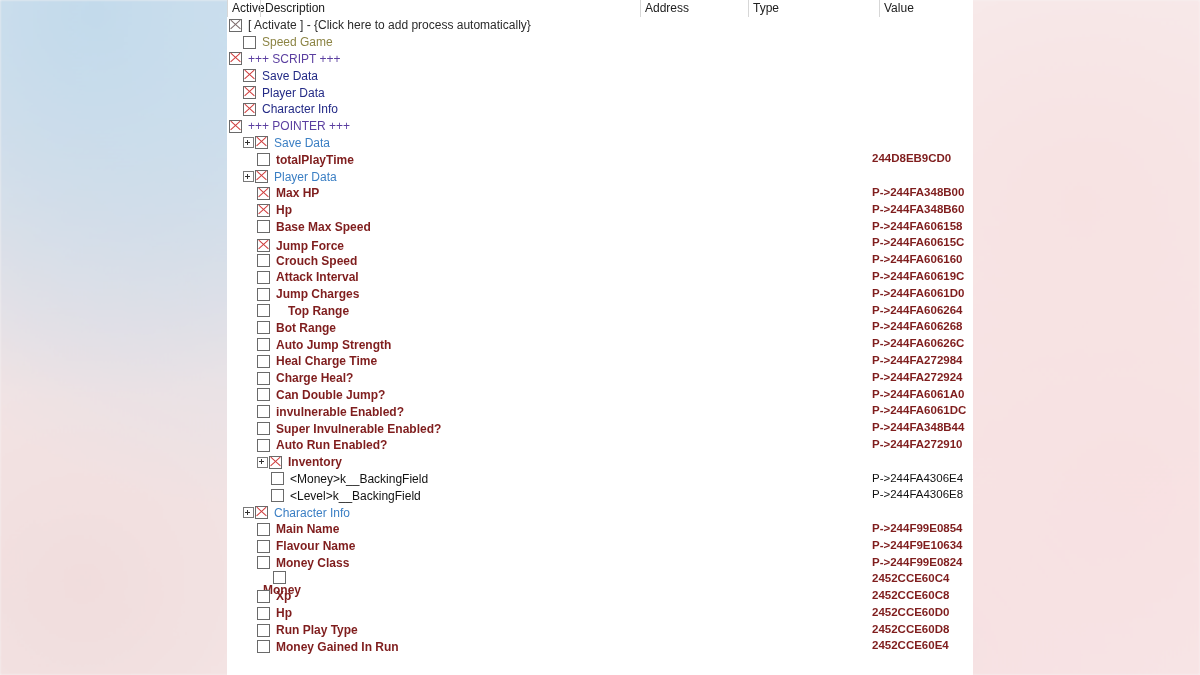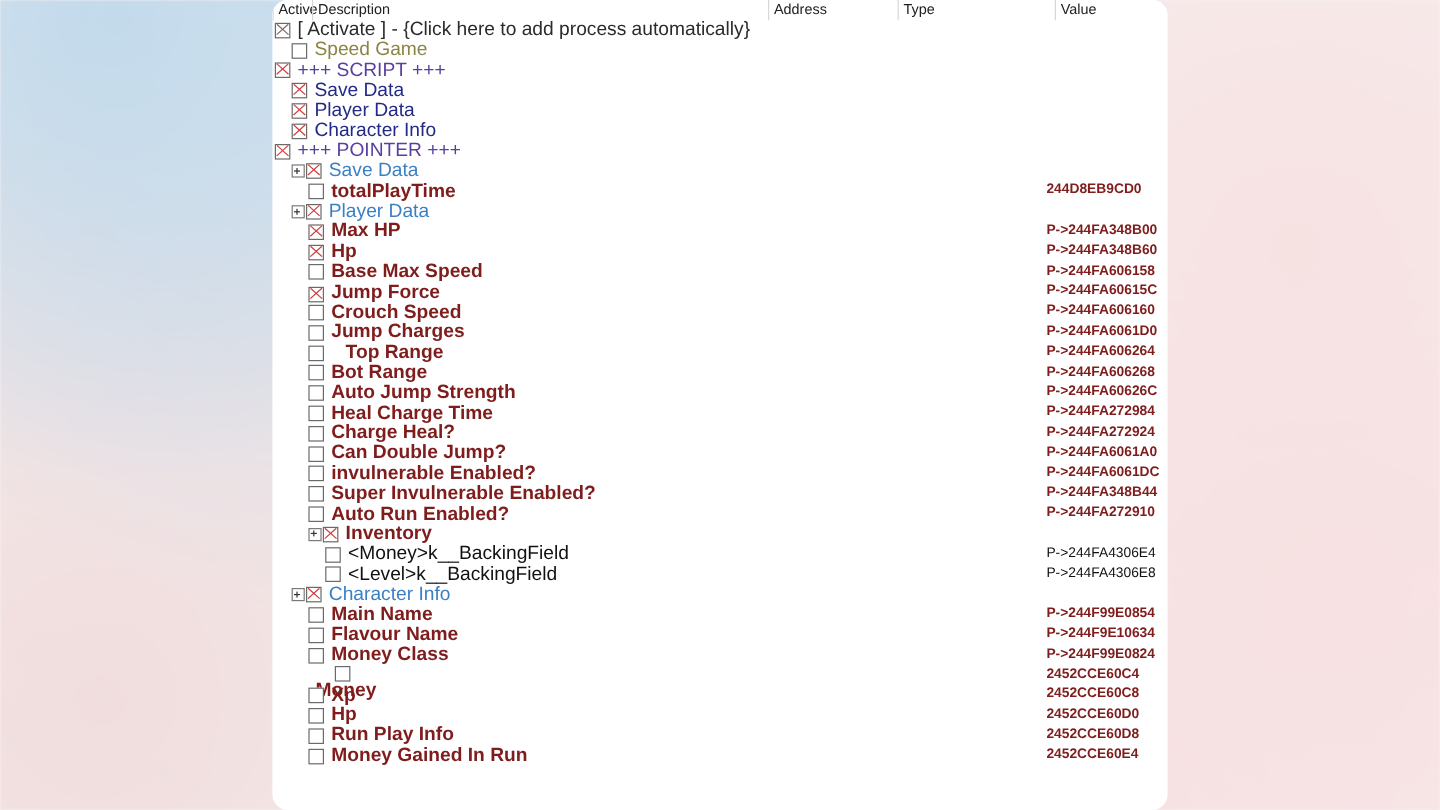--- a/index.html
+++ b/index.html
@@ -21,21 +21,20 @@
       radial-gradient(circle at 94% 72%, rgba(248,224,226,0.95) 0%, rgba(248,224,226,0) 46%),
       radial-gradient(circle at 78% 96%, rgba(243,222,224,0.8) 0%, rgba(243,222,224,0) 40%),
       linear-gradient(160deg,#f3f5f7 0%,#f8f4f4 40%,#fbf6f6 70%,#f9f3f3 100%);
     filter:blur(1px);
   }
   
   #panel{
     position:absolute;left:227px;top:0;width:746px;height:675px;
     background:#ffffff;
     overflow:hidden;
-    border-radius:13px;
   }
   
   .hdr{
     position:relative;height:17px;
     font-size:12px;color:#1b1b1b;
     background:#ffffff;
   }
   .hdr .hcell{
     position:absolute;top:1px;
     white-space:nowrap;
@@ -72,21 +71,21 @@
     width:11px;height:11px;border:1px solid #6a6a6a;background:#fff;
     display:inline-block;position:relative;flex:0 0 auto;
   }
   .cb.checked::before,.cb.checked::after{
     content:"";position:absolute;left:-1px;top:4px;width:13px;height:1.3px;background:#cf3b3b;
   }
   .cb.checked::before{transform:rotate(42deg);}
   .cb.checked::after{transform:rotate(-42deg);}
   .cb.checked.gray::before,.cb.checked.gray::after{background:#7c6a6a;}
 
-  .dtext{margin-left:6px;font-size:16px;line-height:1;}
+  .dtext{margin-left:6px;font-size:12px;line-height:1;}
 
   .c-red{color:#7f1d1d;font-weight:bold;}
   .c-dark{color:#2b2b2b;}
   .c-navy{color:#232a86;}
   .c-blue{color:#3b7fc4;}
   .c-purple{color:#5b3fa0;}
   .c-olive{color:#8c8444;}
   .c-black{color:#111111;}
 </style>
 </head>
@@ -204,20 +203,27 @@
       <div class="row">
         <div class="cell-desc" style="left: 30px;">
           <span class="cb"></span>
           <span class="dtext c-red">Crouch Speed</span>
         </div>
         <div class="cell-addr c-red">P-&gt;244FA606160</div>
       </div>
       <div class="row">
         <div class="cell-desc" style="left: 30px;">
           <span class="cb"></span>
+          <span class="dtext c-red">Attack Interval</span>
+        </div>
+        <div class="cell-addr c-red">P-&gt;244FA60619C</div>
+      </div>
+      <div class="row">
+        <div class="cell-desc" style="left: 30px;">
+          <span class="cb"></span>
           <span class="dtext c-red">Jump Charges</span>
         </div>
         <div class="cell-addr c-red">P-&gt;244FA6061D0</div>
       </div>
       <div class="row">
         <div class="cell-desc" style="left: 30px; gap: 12px;">
           <span class="cb"></span>
           <span class="dtext c-red">Top Range</span>
         </div>
         <div class="cell-addr c-red">P-&gt;244FA606264</div>
@@ -344,21 +350,21 @@
       <div class="row">
         <div class="cell-desc" style="left: 30px;">
           <span class="cb"></span>
           <span class="dtext c-red">Hp</span>
         </div>
         <div class="cell-addr c-red">2452CCE60D0</div>
       </div>
       <div class="row">
         <div class="cell-desc" style="left: 30px;">
           <span class="cb"></span>
-          <span class="dtext c-red">Run Play Info</span>
+          <span class="dtext c-red">Run Play Type</span>
         </div>
         <div class="cell-addr c-red">2452CCE60D8</div>
       </div>
       <div class="row">
         <div class="cell-desc" style="left: 30px;">
           <span class="cb"></span>
           <span class="dtext c-red">Money Gained In Run</span>
         </div>
         <div class="cell-addr c-red">2452CCE60E4</div>
       </div>

